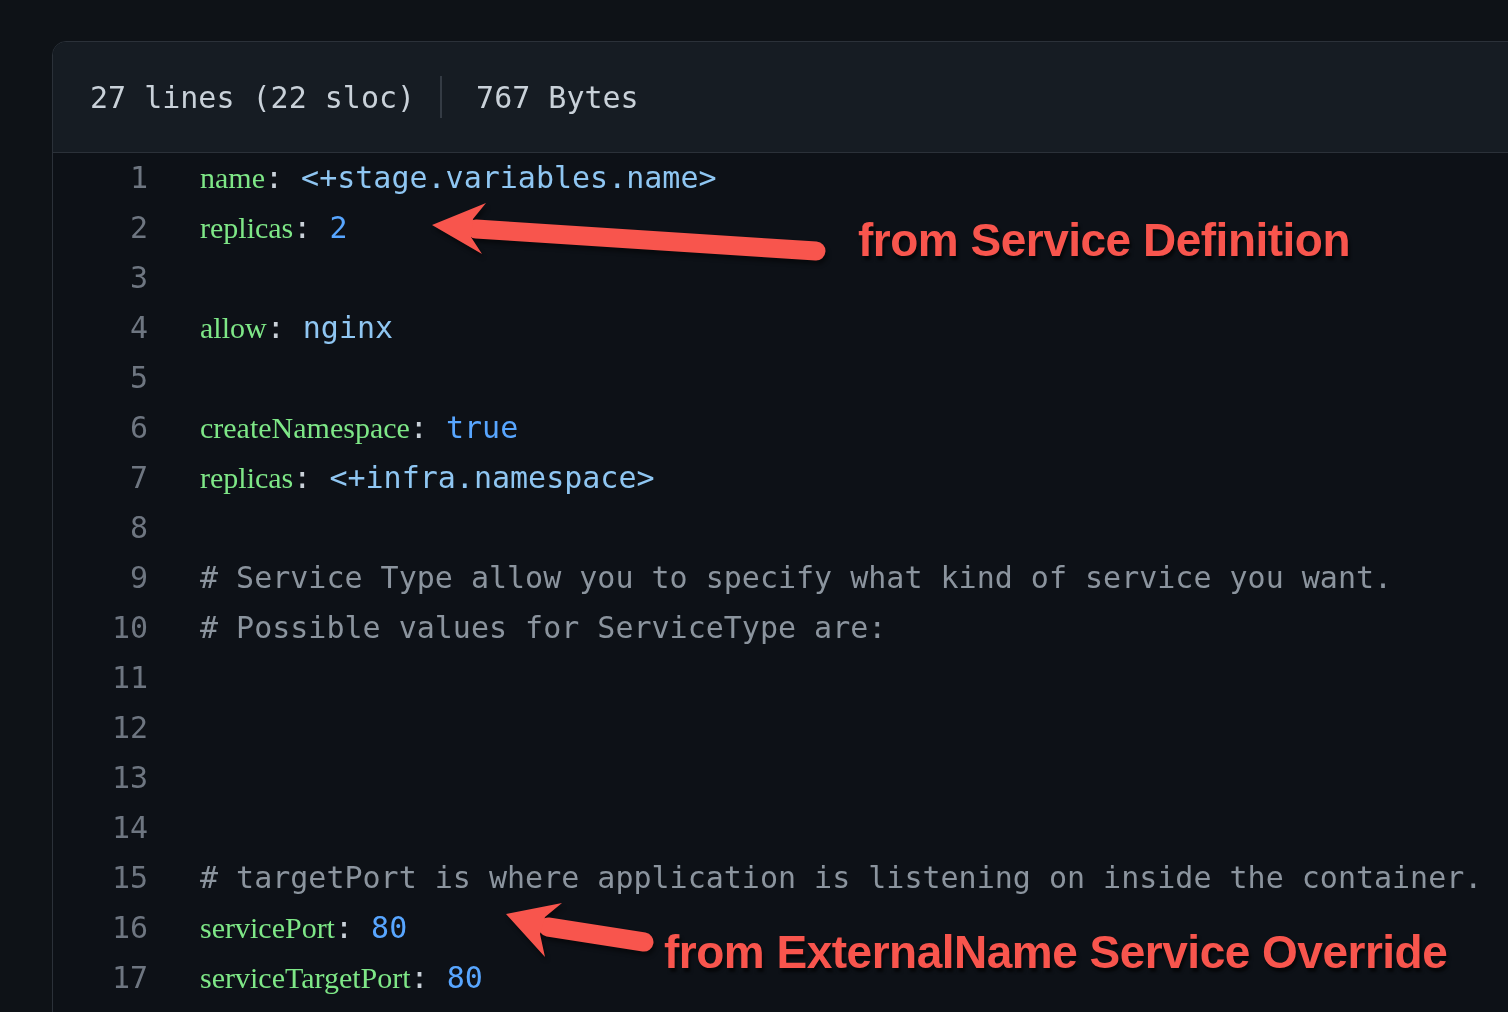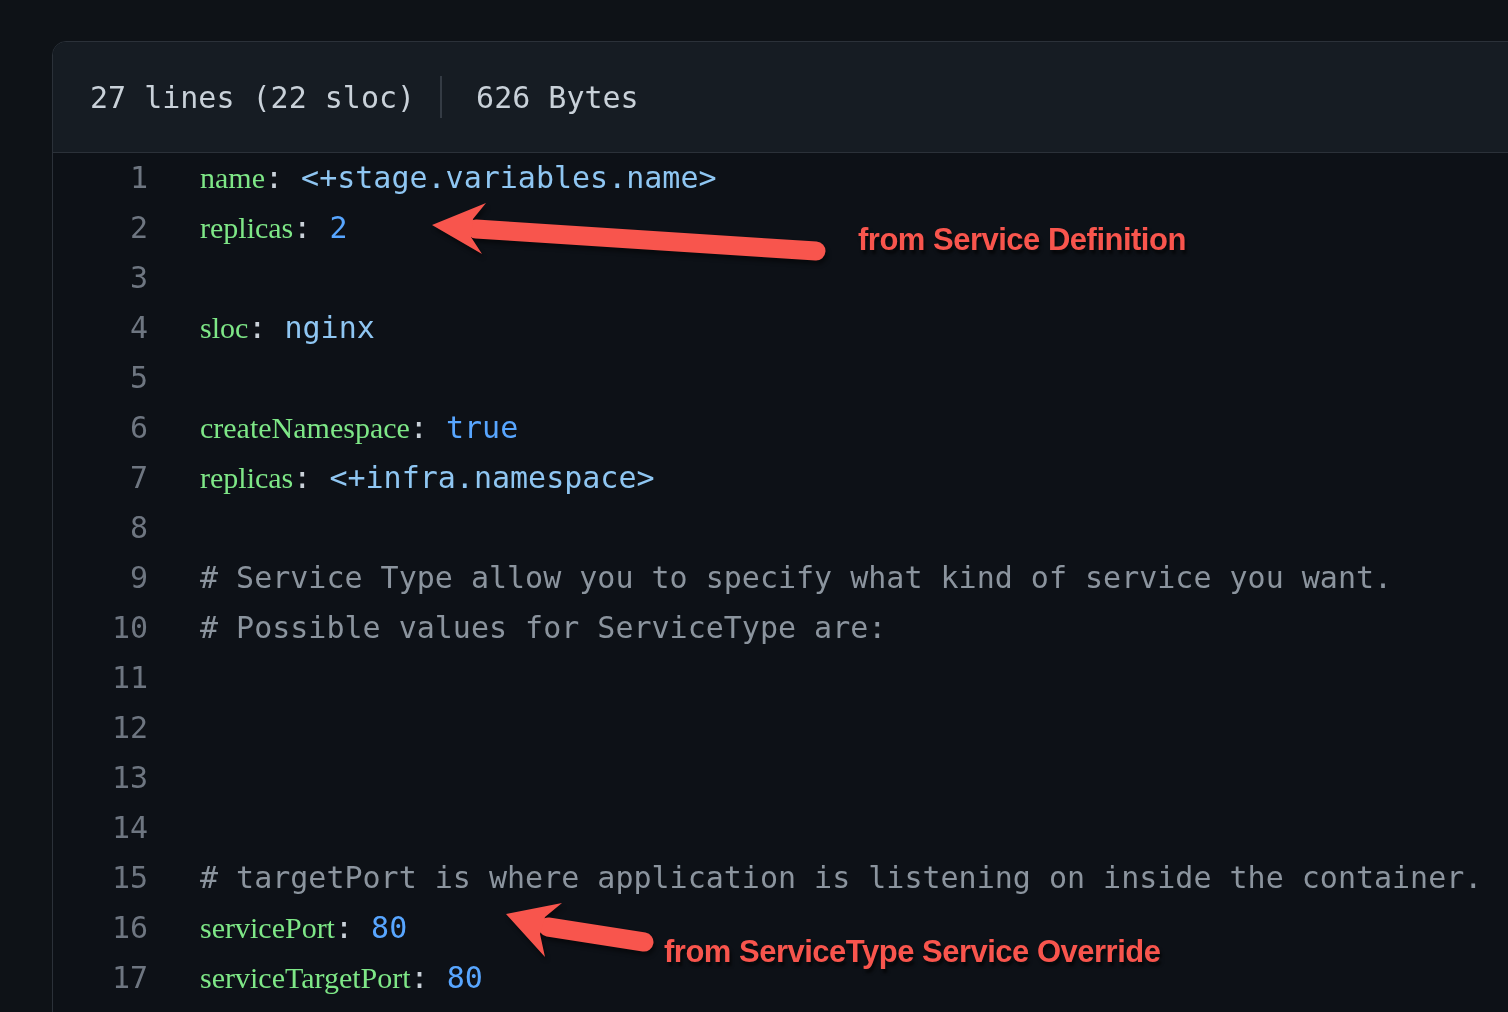--- a/index.html
+++ b/index.html
@@ -62,55 +62,55 @@
   .annotation-layer{
     position:absolute;left:0;top:0;width:1508px;height:1012px;
     pointer-events:none;
   }
   .arrow line{stroke:var(--annotation_red);stroke-width:19;stroke-linecap:round;}
   .arrow polygon{fill:var(--annotation_red);}
   .arrow{filter:drop-shadow(2px 4px 2px rgba(0,0,0,0.45));}
   .annotation-label{
     position:absolute;
     font-family:"Liberation Sans",sans-serif;
-    font-weight:700;font-size:31px;line-height:52px;
+    font-weight:700;font-size:46px;line-height:52px;
     letter-spacing:-0.5px;
     color:var(--annotation_red);
     text-shadow:2px 4px 3px rgba(0,0,0,0.6);
     white-space:nowrap;
   }
   #annotation-label-1{left:858px;top:214px;}
   #annotation-label-2{left:664px;top:926px;}
 </style>
 </head>
 <body>
 
 <div class="file-panel">
   <div class="file-header">
     <span>27 lines (22 sloc)</span>
     <span class="header-divider"></span>
-    <span>626 Bytes</span>
+    <span>767 Bytes</span>
   </div>
   <div class="code-area">
     <div>
         <div class="code-line">
           <span class="line-num">1</span>
           <span class="line-code"><span class="tok-key">name</span><span class="tok-punct">: </span><span class="tok-str">&lt;+stage.variables.name&gt;</span></span>
         </div>
         <div class="code-line">
           <span class="line-num">2</span>
           <span class="line-code"><span class="tok-key">replicas</span><span class="tok-punct">: </span><span class="tok-num">2</span></span>
         </div>
         <div class="code-line">
           <span class="line-num">3</span>
           <span class="line-code"></span>
         </div>
         <div class="code-line">
           <span class="line-num">4</span>
-          <span class="line-code"><span class="tok-key">sloc</span><span class="tok-punct">: </span><span class="tok-str">nginx</span></span>
+          <span class="line-code"><span class="tok-key">allow</span><span class="tok-punct">: </span><span class="tok-str">nginx</span></span>
         </div>
         <div class="code-line">
           <span class="line-num">5</span>
           <span class="line-code"></span>
         </div>
         <div class="code-line">
           <span class="line-num">6</span>
           <span class="line-code"><span class="tok-key">createNamespace</span><span class="tok-punct">: </span><span class="tok-num">true</span></span>
         </div>
         <div class="code-line">
@@ -164,13 +164,13 @@
     <polygon points="432,225 486,203 473,219 471,237 482,254"></polygon>
   </g>
   <g class="arrow">
     <line x1="548" y1="927" x2="644" y2="942"></line>
     <polygon points="506,914 562,903 545,917 540,934 545,957"></polygon>
   </g>
 </svg>
 
 <div class="annotation-label" id="annotation-label-1">from Service Definition</div>
 
-<div class="annotation-label" id="annotation-label-2">from ServiceType Service Override</div>
+<div class="annotation-label" id="annotation-label-2">from ExternalName Service Override</div>
 
 </body></html>

